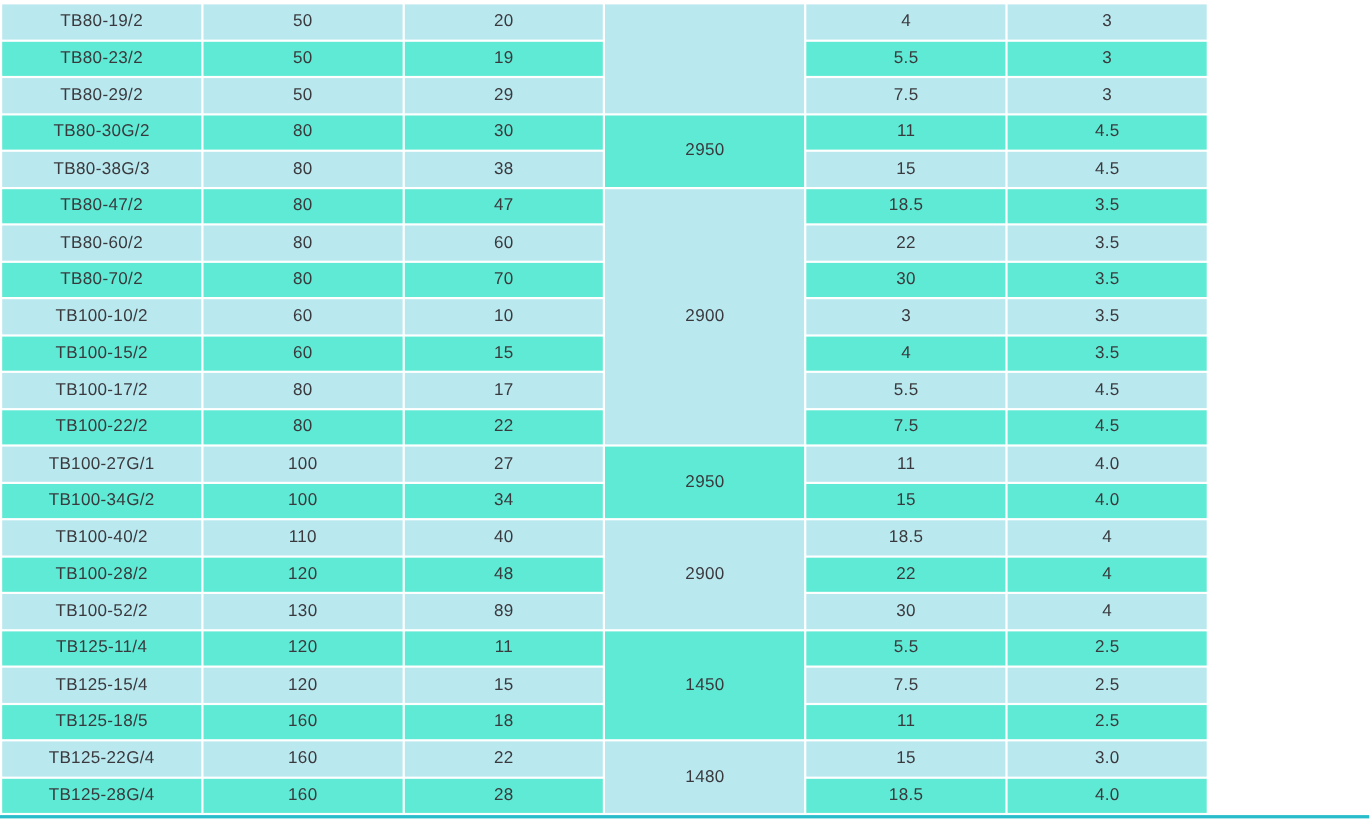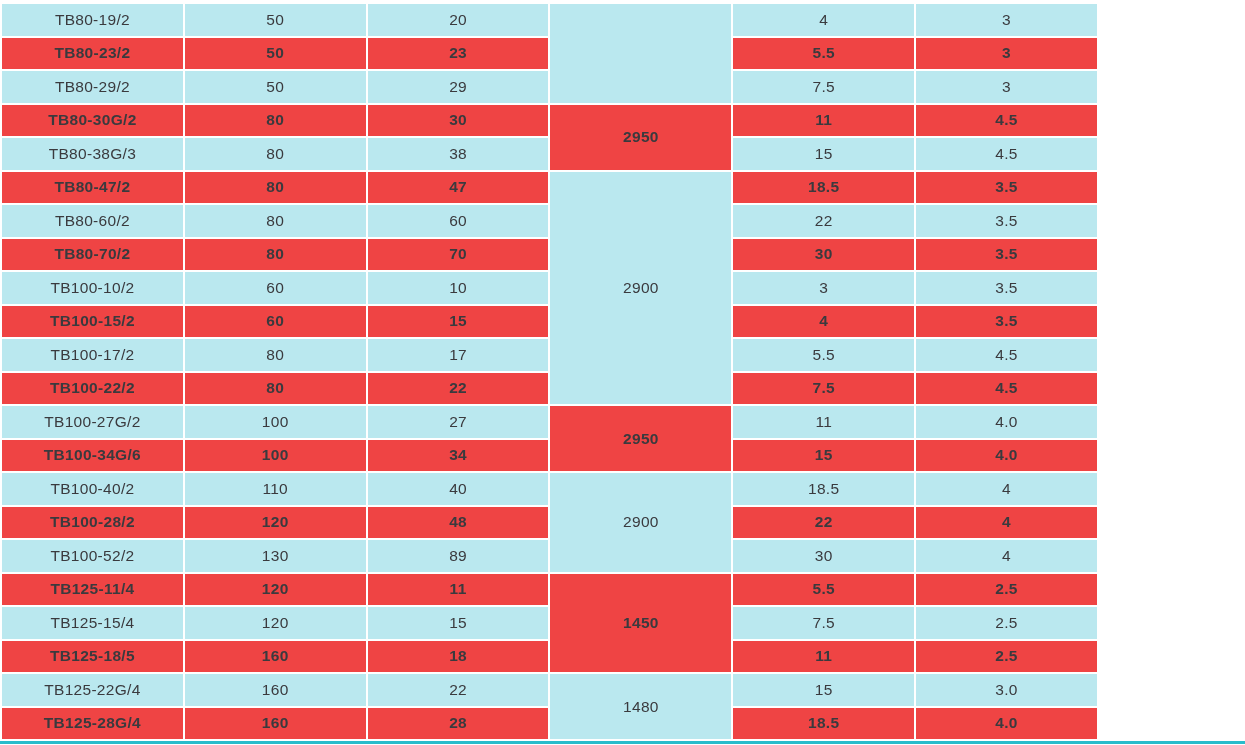--- a/index.html
+++ b/index.html
@@ -25,21 +25,21 @@
     padding: 0;
     text-align: center;
     vertical-align: middle;
     font-size: 15.5px;
     letter-spacing: 0.3px;
     color: #3a3a3e;
     overflow: hidden;
     white-space: nowrap;
   }
   td.cyan  { background: #bae8ef; }
-  td.white { background: #ef4444; font-weight: bold; }
+  td.white { background: #5eead4; }
   .bottom-rule {
     width: 1245px;
     height: 3px;
     background: #29bccb;
     margin-top: 0px;
   }
 </style>
 </head>
 <body>
 
@@ -57,21 +57,21 @@
         <td class="cyan">TB80-19/2</td>
         <td class="cyan">50</td>
         <td class="cyan">20</td>
         <td class="cyan" rowspan="3"></td>
         <td class="cyan">4</td>
         <td class="cyan">3</td>
       </tr>
       <tr>
         <td class="white">TB80-23/2</td>
         <td class="white">50</td>
-        <td class="white">23</td>
+        <td class="white">19</td>
         <td class="white">5.5</td>
         <td class="white">3</td>
       </tr>
       <tr>
         <td class="cyan">TB80-29/2</td>
         <td class="cyan">50</td>
         <td class="cyan">29</td>
         <td class="cyan">7.5</td>
         <td class="cyan">3</td>
       </tr>
@@ -134,29 +134,29 @@
         <td class="cyan">4.5</td>
       </tr>
       <tr>
         <td class="white">TB100-22/2</td>
         <td class="white">80</td>
         <td class="white">22</td>
         <td class="white">7.5</td>
         <td class="white">4.5</td>
       </tr>
       <tr>
-        <td class="cyan">TB100-27G/2</td>
+        <td class="cyan">TB100-27G/1</td>
         <td class="cyan">100</td>
         <td class="cyan">27</td>
         <td class="white" rowspan="2">2950</td>
         <td class="cyan">11</td>
         <td class="cyan">4.0</td>
       </tr>
       <tr>
-        <td class="white">TB100-34G/6</td>
+        <td class="white">TB100-34G/2</td>
         <td class="white">100</td>
         <td class="white">34</td>
         <td class="white">15</td>
         <td class="white">4.0</td>
       </tr>
       <tr>
         <td class="cyan">TB100-40/2</td>
         <td class="cyan">110</td>
         <td class="cyan">40</td>
         <td class="cyan" rowspan="3">2900</td>

